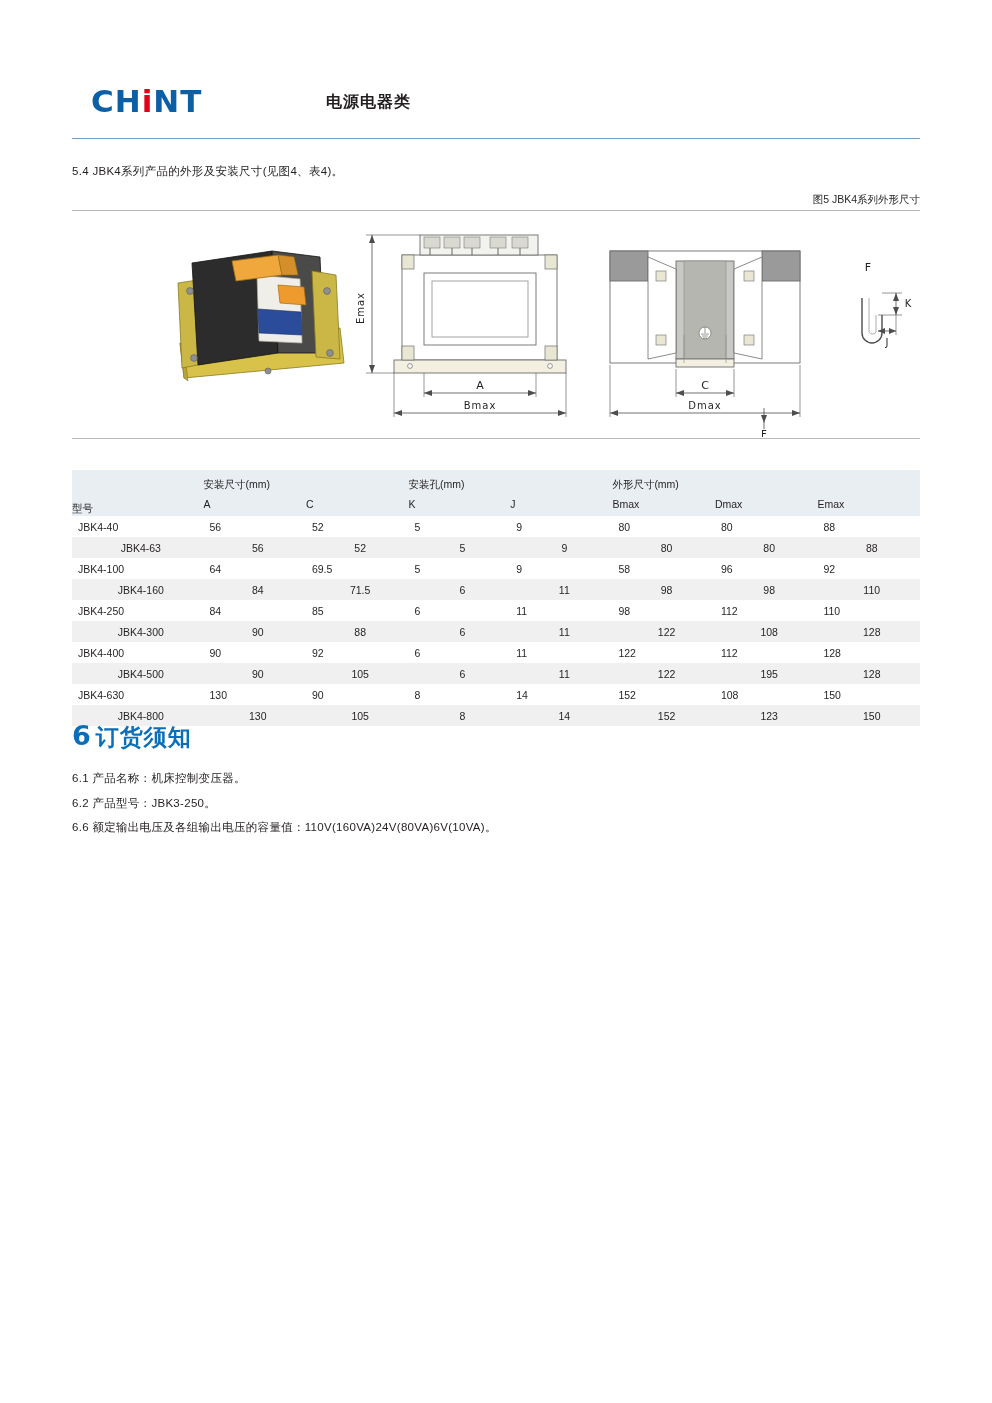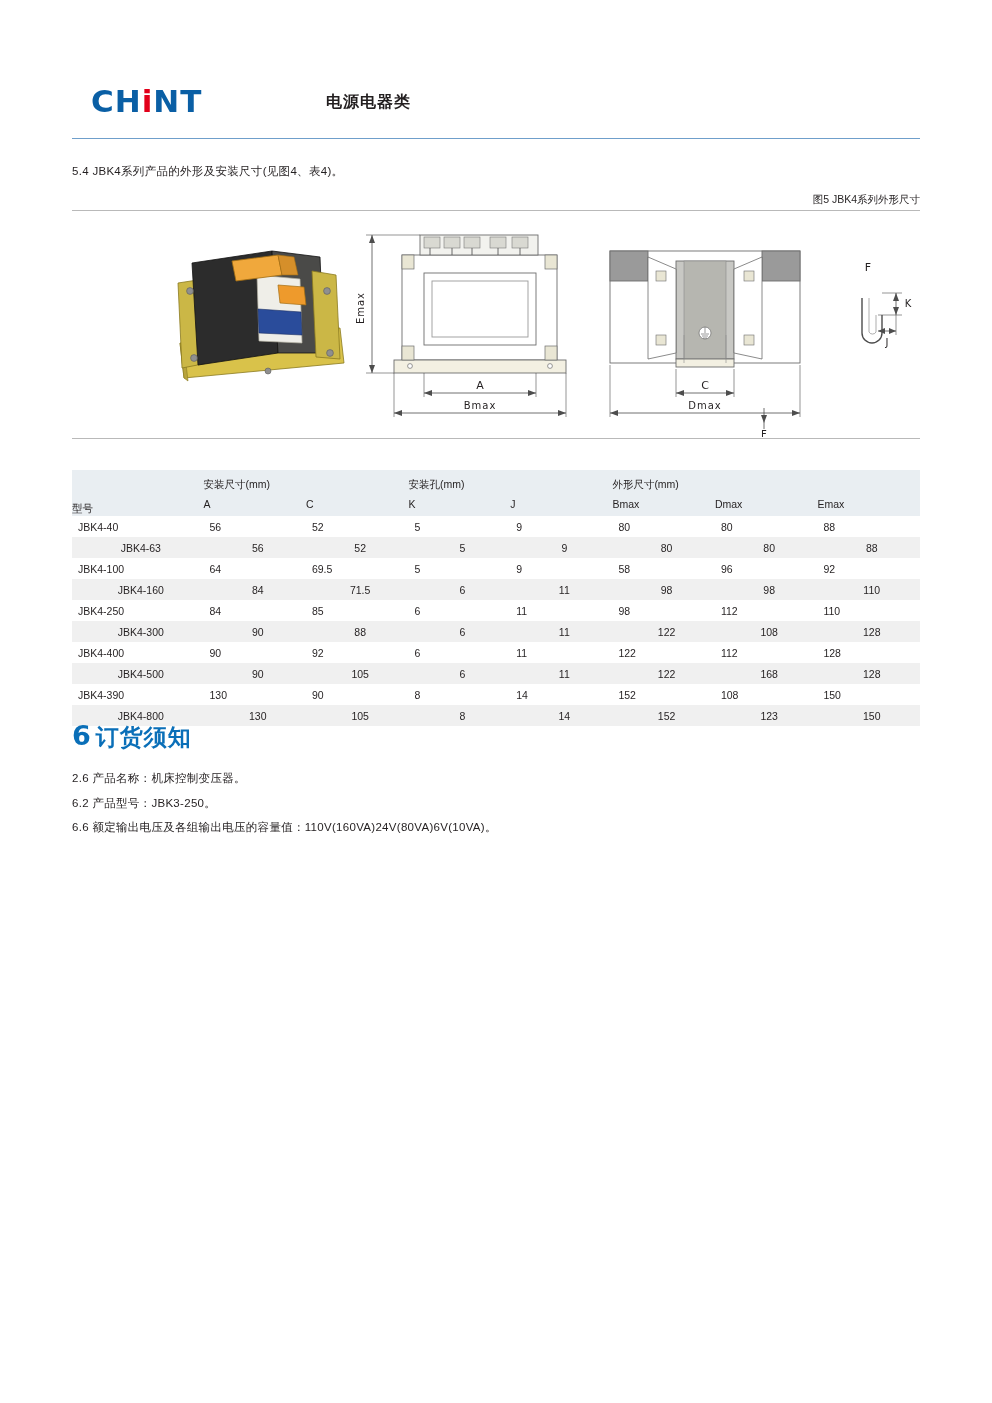--- a/index.html
+++ b/index.html
@@ -457,25 +457,25 @@
         <td>112</td>
         <td>128</td>
       </tr>
       <tr class="alt">
         <td>JBK4-500</td>
         <td>90</td>
         <td>105</td>
         <td>6</td>
         <td>11</td>
         <td>122</td>
-        <td>168</td>
+        <td>195</td>
         <td>128</td>
       </tr>
       <tr>
-        <td>JBK4-390</td>
+        <td>JBK4-630</td>
         <td>130</td>
         <td>90</td>
         <td>8</td>
         <td>14</td>
         <td>152</td>
         <td>108</td>
         <td>150</td>
       </tr>
       <tr class="alt">
         <td>JBK4-800</td>
@@ -487,18 +487,18 @@
         <td>123</td>
         <td>150</td>
       </tr>
     </tbody>
   </table>
 
   <div class="sec6-head">
     <span class="num">6</span><span>订货须知</span>
   </div>
   <div class="sec6-list">
-    <div>2.6  产品名称：机床控制变压器。</div>
+    <div>6.1  产品名称：机床控制变压器。</div>
     <div>6.2  产品型号：JBK3-250。</div>
     <div>6.6  额定输出电压及各组输出电压的容量值：110V(160VA)24V(80VA)6V(10VA)。</div>
   </div>
 
 </div>
 
 </body></html>

